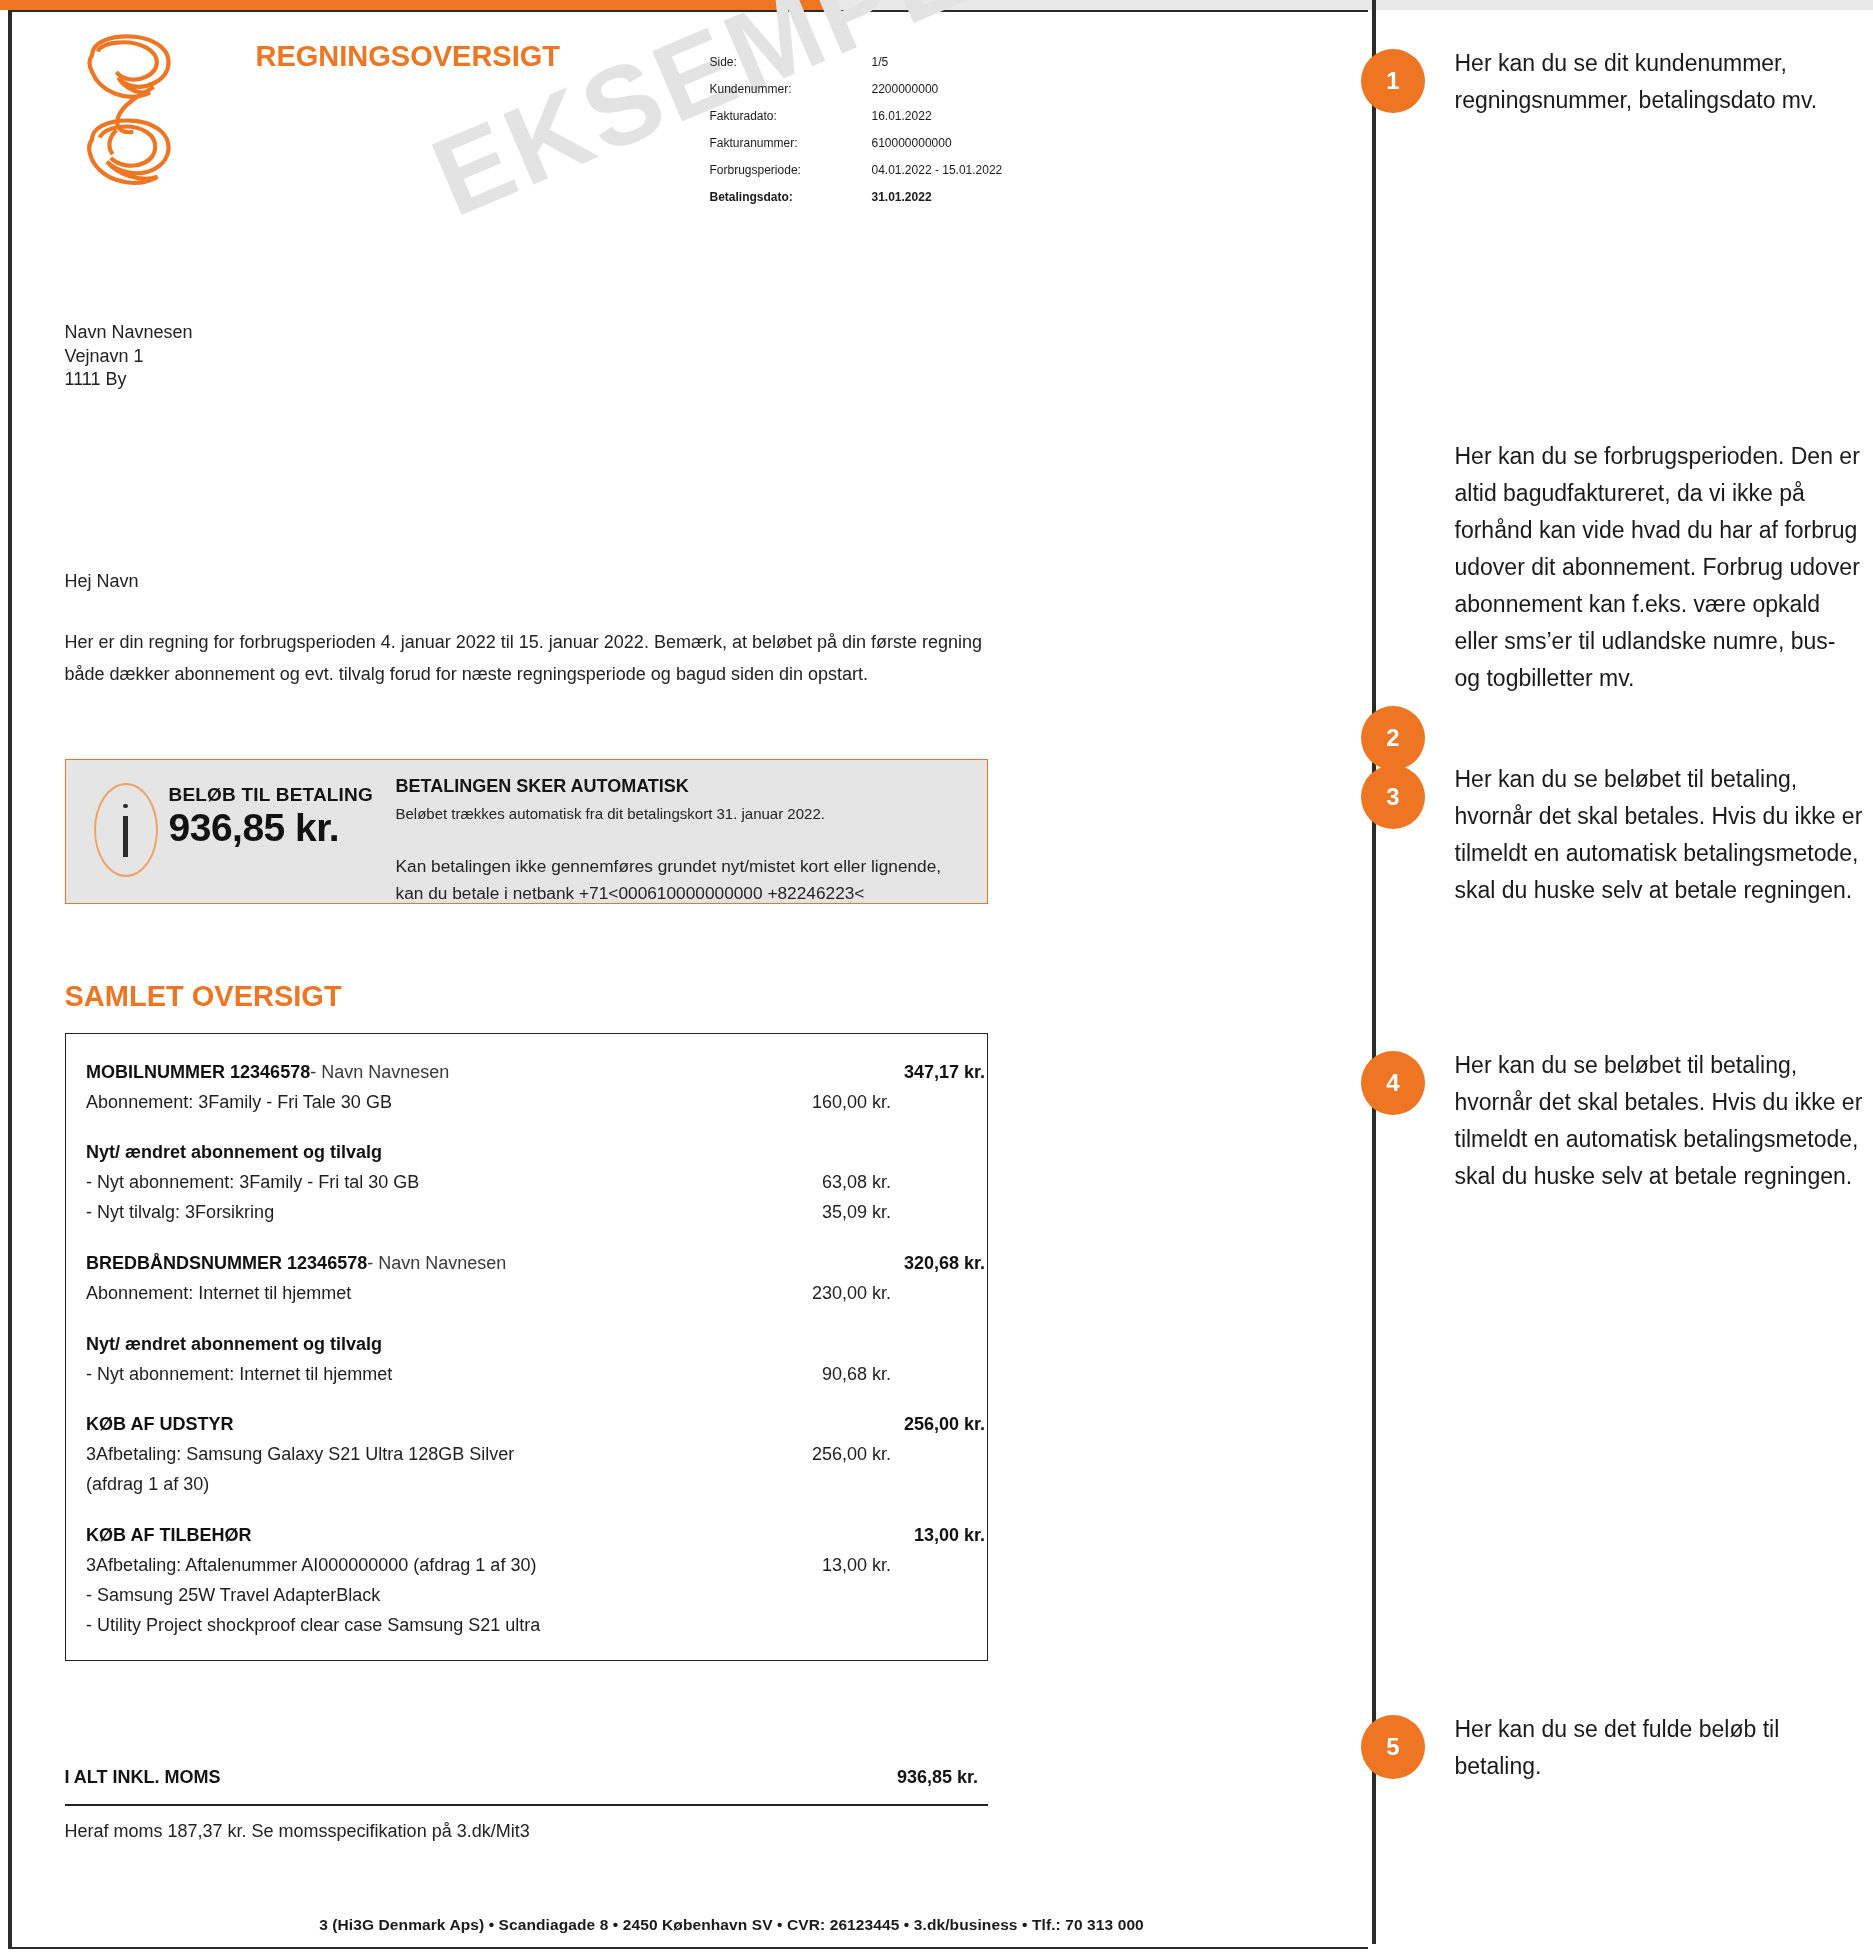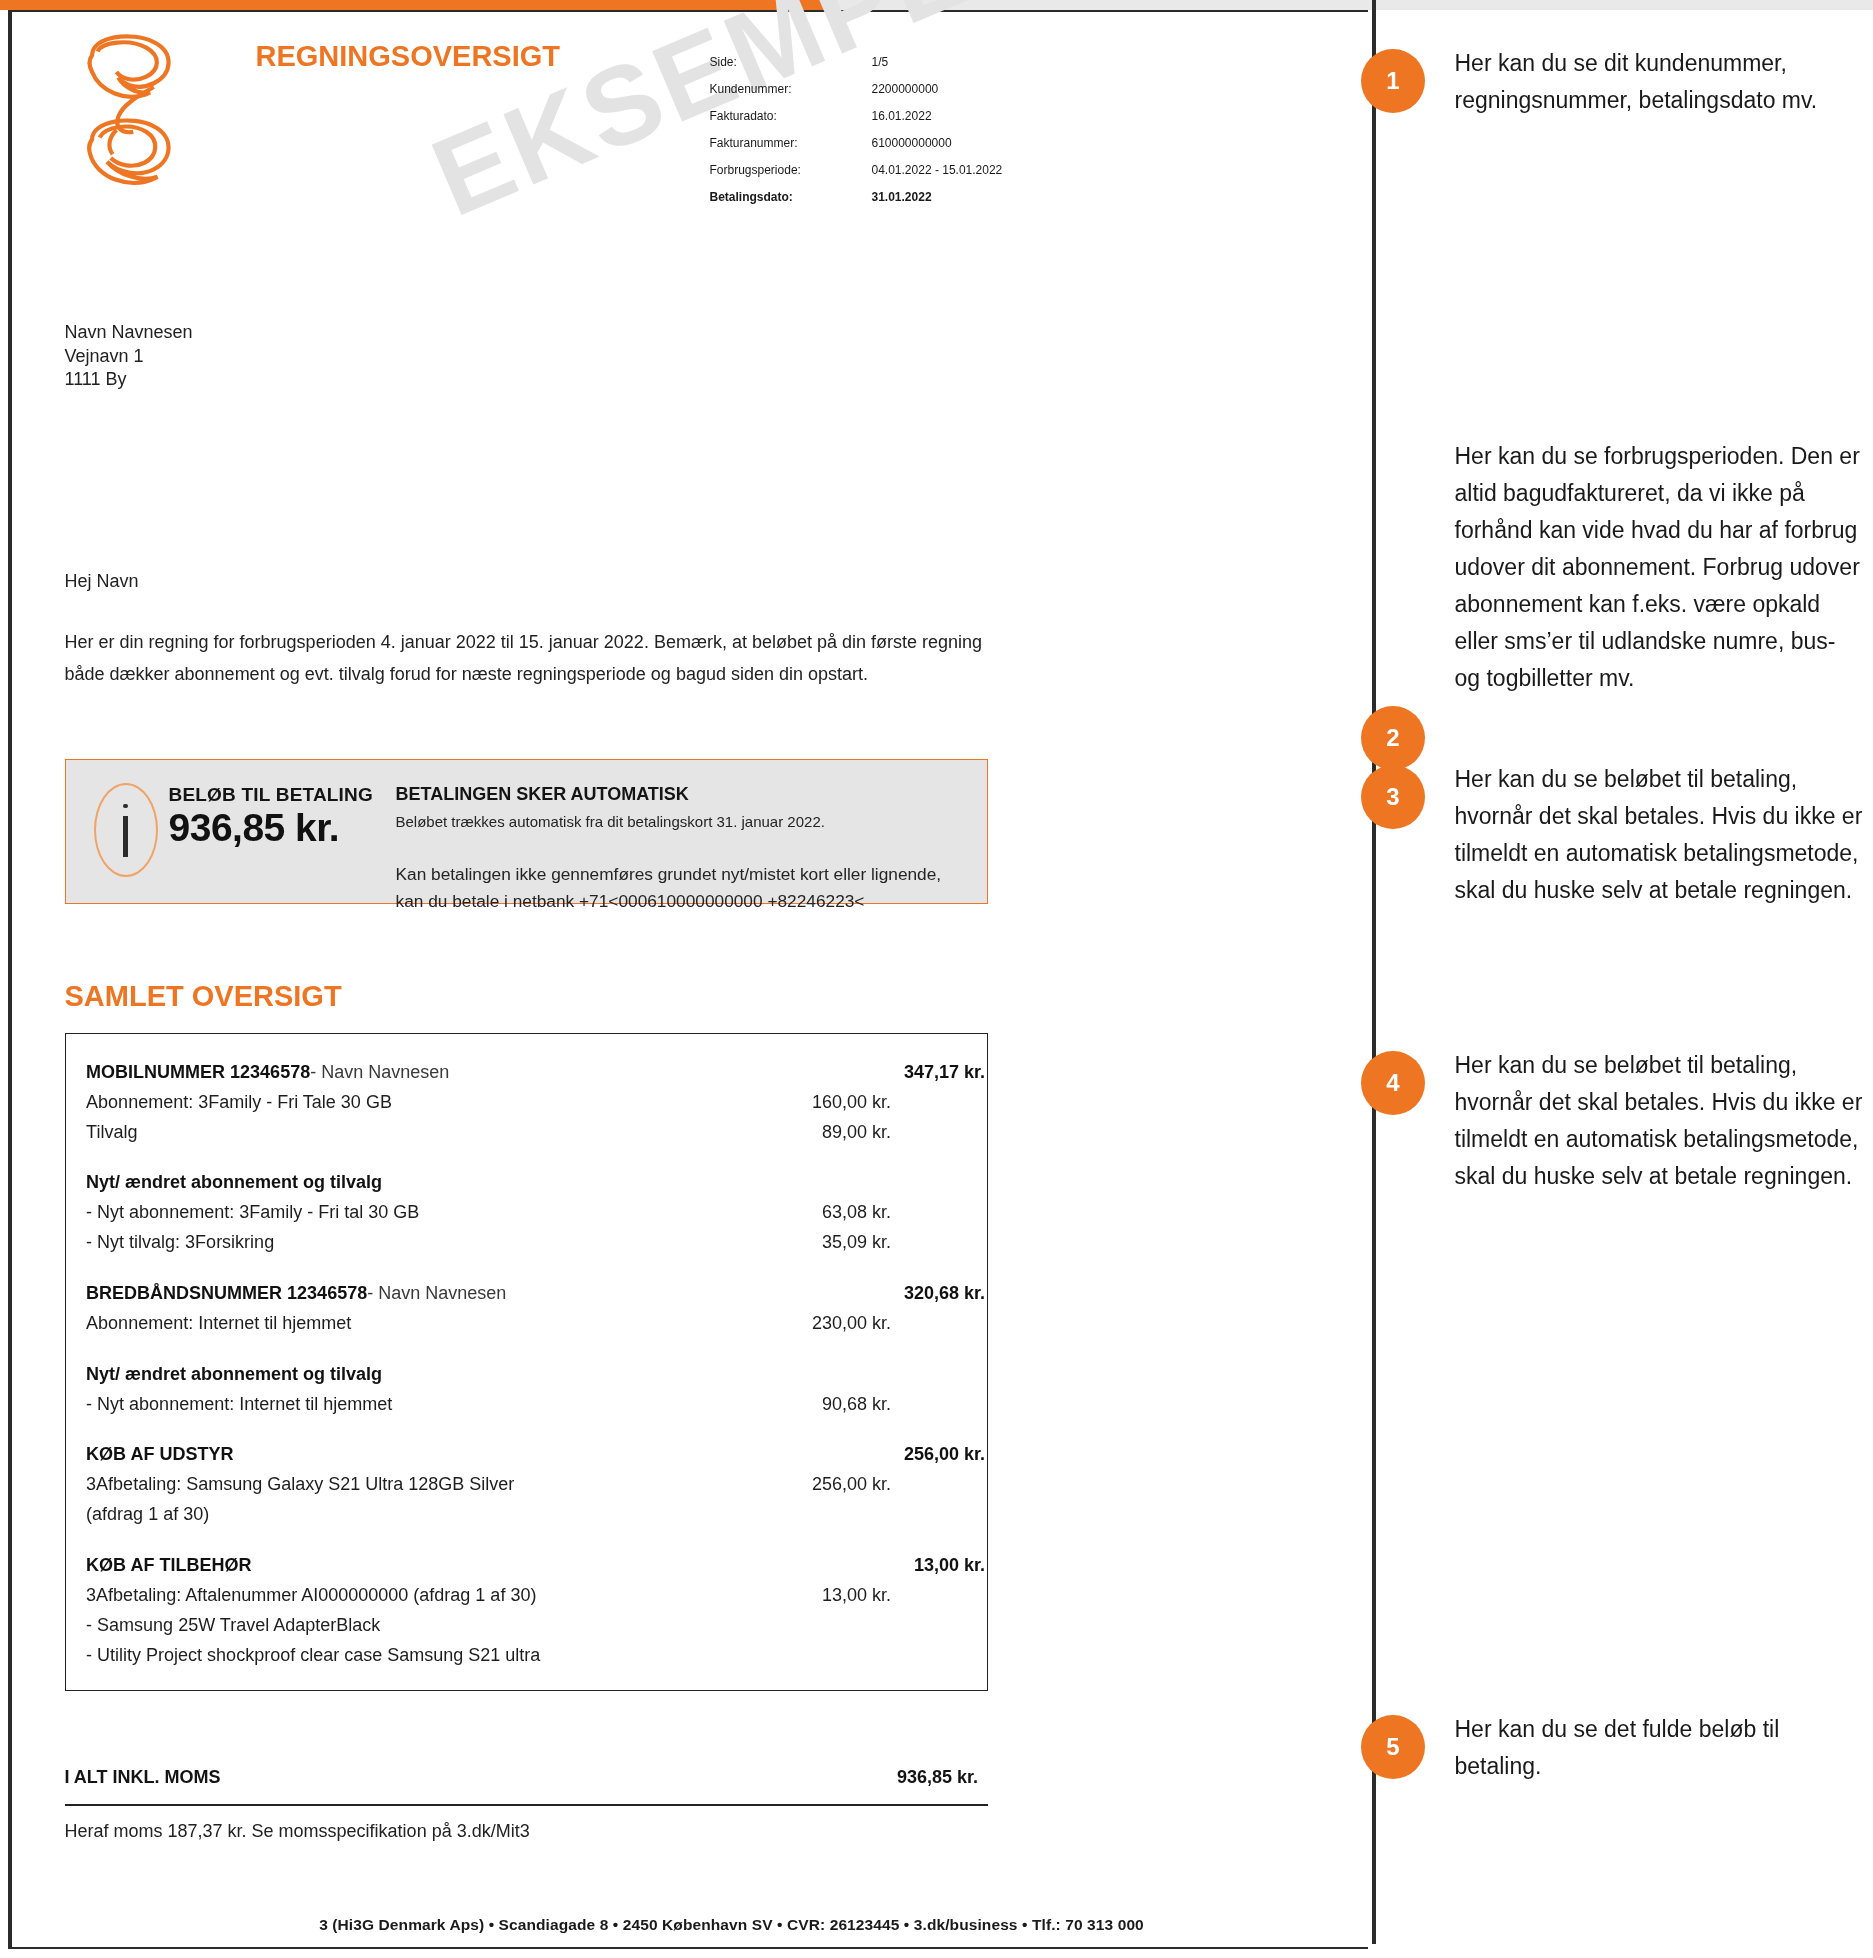--- a/index.html
+++ b/index.html
@@ -75,21 +75,21 @@
   }
   .info-icon{
     position:absolute;left:28px;top:22.5px;width:60px;height:90px;
     border:2.8px solid #f0a366;border-radius:50%;
   }
   .info-icon .dot{position:absolute;left:50%;top:19px;width:4.7px;height:4.7px;margin-left:-2.3px;background:#2b2b2b;border-radius:50%;}
   .info-icon .stem{position:absolute;left:50%;top:31px;width:4.7px;height:41px;margin-left:-2.3px;background:#2b2b2b;}
   .pay-left{position:absolute;left:103px;top:24px;}
   .pay-label{font-size:19px;font-weight:bold;letter-spacing:0.2px;color:#141414;}
   .pay-amount{margin-top:1.9px;font-size:39px;font-weight:bold;letter-spacing:-0.5px;color:#111;line-height:1.05;}
-  .pay-right{position:absolute;left:330px;top:24px;width:562px;}
+  .pay-right{position:absolute;left:330px;top:16px;width:562px;}
   .pay-rt-title{font-size:18px;font-weight:bold;color:#141414;}
   .pay-rt-line{font-size:15px;line-height:27px;color:#242424;margin-top:2.8px;}
   .pay-rt-block{margin-top:26px;font-size:17.3px;line-height:27px;color:#242424;}
 
   
   .sec-title{
     position:absolute;left:53px;top:968px;
     font-size:29px;font-weight:bold;color:#ee7623;letter-spacing:0px;
   }
 
@@ -226,24 +226,20 @@
       <div class="tablebox" id="overview-table">
           <div class="row grp">
             <span class="desc">MOBILNUMMER 12346578</span>
             <span class="light"> - Navn Navnesen</span>
             <span class="total">347,17 kr.</span>
           </div>
           <div class="row">
             <span class="desc">Abonnement: 3Family - Fri Tale 30 GB</span>
             <span class="amt">160,00 kr.</span>
           </div>
-          <div class="row">
-            <span class="desc">Tilvalg</span>
-            <span class="amt">89,00 kr.</span>
-          </div>
           <div class="gap"></div>
           <div class="row grp">
             <span class="desc">Nyt/ ændret abonnement og tilvalg</span>
           </div>
           <div class="row">
             <span class="desc">- Nyt abonnement: 3Family - Fri tal 30 GB</span>
             <span class="amt">63,08 kr.</span>
           </div>
           <div class="row">
             <span class="desc">- Nyt tilvalg: 3Forsikring</span>

